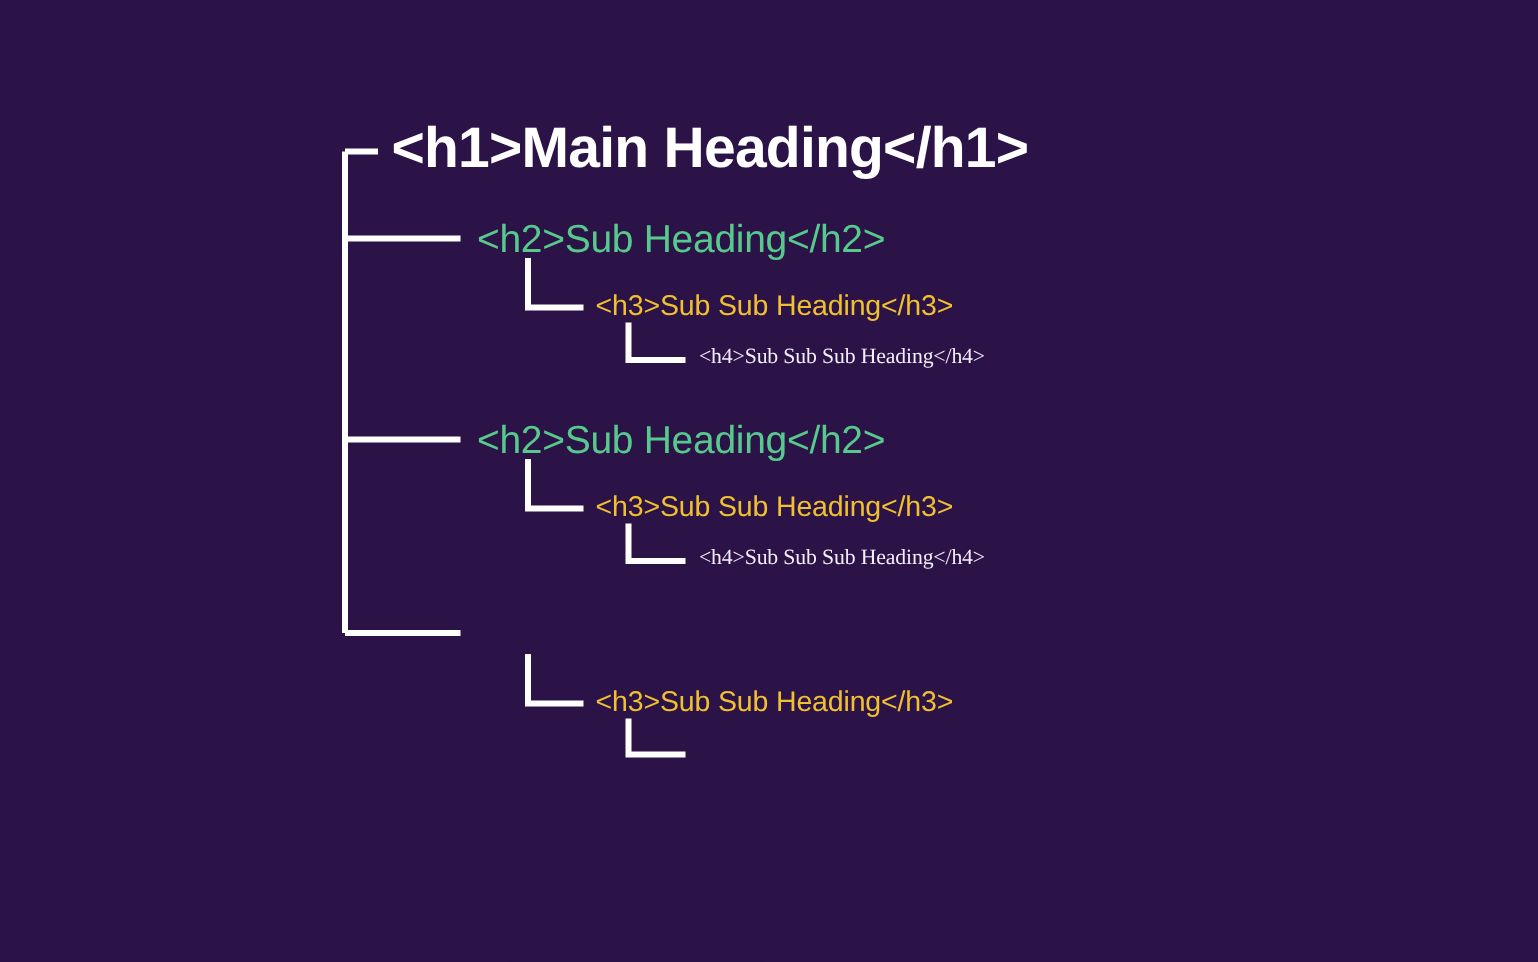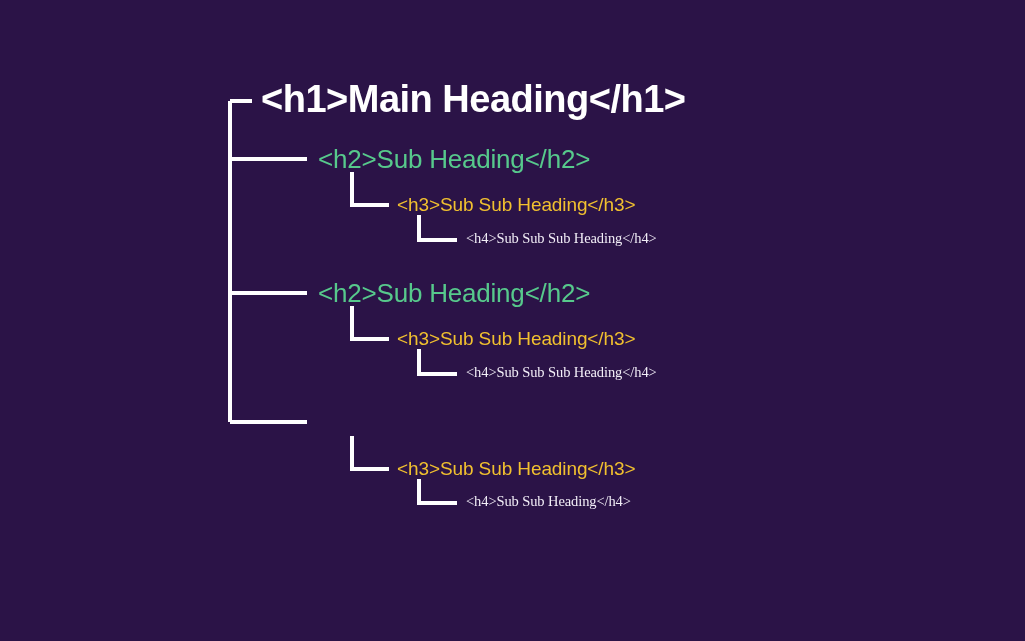--- a/index.html
+++ b/index.html
@@ -135,21 +135,20 @@
 
     <div class="node node-h2 n-b1-h2">&lt;h2&gt;Sub Heading&lt;/h2&gt;</div>
     <div class="node node-h3 n-b1-h3">&lt;h3&gt;Sub Sub Heading&lt;/h3&gt;</div>
     <div class="node node-h4 n-b1-h4">&lt;h4&gt;Sub Sub Sub Heading&lt;/h4&gt;</div>
 
     <div class="node node-h2 n-b2-h2">&lt;h2&gt;Sub Heading&lt;/h2&gt;</div>
     <div class="node node-h3 n-b2-h3">&lt;h3&gt;Sub Sub Heading&lt;/h3&gt;</div>
     <div class="node node-h4 n-b2-h4">&lt;h4&gt;Sub Sub Sub Heading&lt;/h4&gt;</div>
 
     <div class="node node-h3 n-b3-h3">&lt;h3&gt;Sub Sub Heading&lt;/h3&gt;</div>
-    <div class="node node-h4 n-b3-h4">&lt;h4&gt;Sub Sub Heading&lt;/h4&gt;</div>
 
   </div>
 
   <div class="footer">
 
     
 
     
 
     

